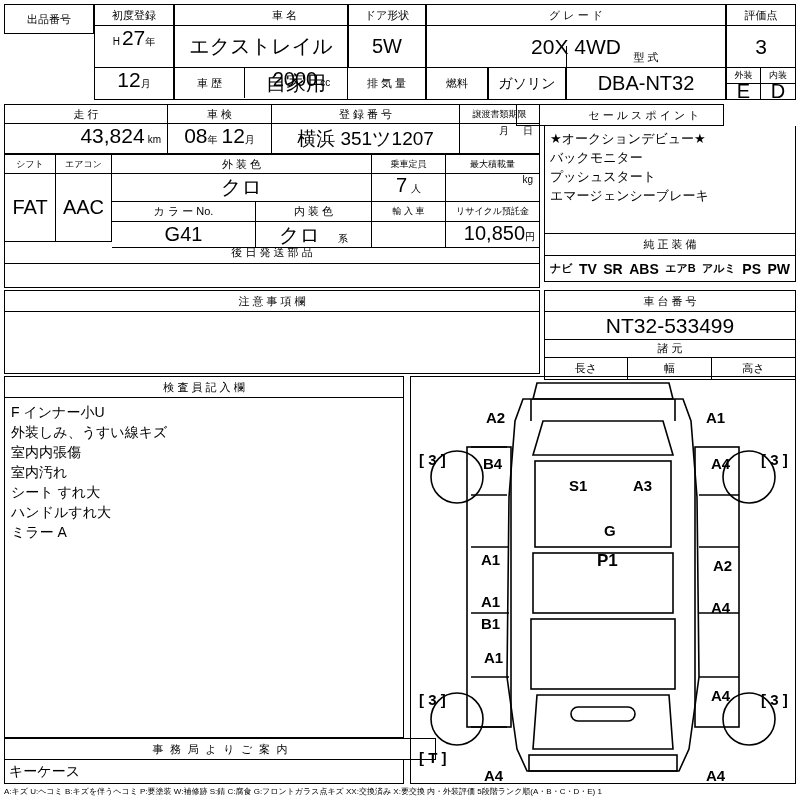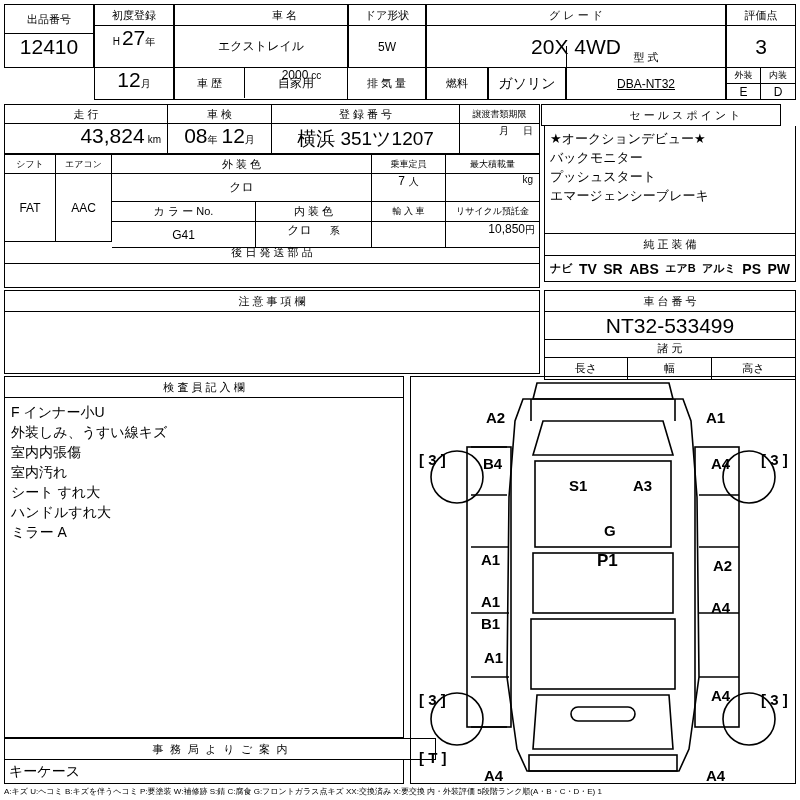--- a/index.html
+++ b/index.html
@@ -3,43 +3,40 @@
 <meta charset="utf-8">
 <style>
   html,body{margin:0;padding:0;background:#fff;}
   body{width:800px;height:800px;font-family:"Liberation Sans","DejaVu Sans",sans-serif;color:#000;}
   .sheet{position:relative;width:800px;height:800px;box-sizing:border-box;}
   .bx{position:absolute;box-sizing:border-box;border:1px solid #000;}
   .lbl{font-size:11px;display:flex;align-items:center;justify-content:center;text-align:center;}
   .ctr{display:flex;align-items:center;justify-content:center;}
   .left{justify-content:flex-start;padding-left:4px;}
   .big{font-size:21px;}
-  .mid{font-size:12px;}
+  .mid{font-size:20px;}
   .xsm{font-size:9px;}
   .sub{font-size:10px;}
   .nb{border:none;}
   .nbt{border-top:none;}
   .nbl{border-left:none;}
   .row{display:flex;align-items:baseline;justify-content:center;}
   .line{position:absolute;background:#000;}
   .txtblk{font-size:14px;line-height:20px;padding:4px 6px;}
   .salesline{font-size:13px;line-height:19px;padding-left:5px;}
   svg{display:block;}
 </style>
 </head>
 <body>
 
 <div class="sheet">
 
   <div class="bx" style="left:4px;top:4px;width:90px;height:30px;">
     <div class="lbl ctr" style="height:100%;">出品番号</div>
   </div>
-  <div class="bx nbt" style="left:4px;top:26px;width:90px;height:42px;">
-    <div class="ctr big" style="height:100%;">12410</div>
-  </div>
 
   <div class="bx" style="left:94px;top:4px;width:80px;height:22px;">
     <div class="lbl ctr" style="height:100%;">初度登録</div>
   </div>
   <div class="bx nbt" style="left:94px;top:26px;width:80px;height:42px;">
     <div class="row" style="height:100%;">
       <span class="sub">H</span>
       <span class="big" style="margin-left:2px;">27</span>
       <span class="sub">年</span>
     </div>
@@ -98,21 +95,21 @@
   </div>
 
   <div class="bx nbt" style="left:426px;top:68px;width:62px;height:32px;">
     <div class="lbl ctr" style="height:100%;">燃料</div>
   </div>
   <div class="bx nbt" style="left:488px;top:68px;width:78px;height:32px;">
     <div class="ctr" style="height:100%;font-size:14px;">ガソリン</div>
   </div>
 
   <div class="bx nbt" style="left:566px;top:68px;width:160px;height:32px;">
-    <div class="ctr mid" style="height:100%;text-decoration:underline;">DBA-NT32</div>
+    <div class="ctr mid" style="height:100%;">DBA-NT32</div>
   </div>
   <div class="line" style="left:566px;top:68px;width:160px;height:0;"></div>
   <div class="bx nb" style="left:566px;top:46px;width:160px;height:0;"></div>
   <div style="position:absolute;left:566px;top:68px;width:160px;height:0;"></div>
   <div class="bx nbt" style="left:566px;top:46px;width:160px;height:22px;border-top:none;border-bottom:none;">
     <div class="lbl ctr" style="height:100%;">型 式</div>
   </div>
 
   <div class="bx nbt" style="left:726px;top:68px;width:35px;height:16px;">
     <div class="xsm ctr" style="height:100%;">外装</div>
@@ -260,21 +257,21 @@
     </div>
   </div>
 
   <div class="bx" style="left:4px;top:738px;width:432px;height:22px;font-family:Liberation Mono, monospace;">
     <div class="lbl ctr" style="height:100%;">事 務 局 よ り ご 案 内</div>
   </div>
   <div class="bx nbt" style="left:4px;top:760px;width:400px;height:24px;">
     <div class="left" style="display:flex;align-items:center;height:100%;font-size:14px;">キーケース</div>
   </div>
 
-  <div class="bx" style="left:541px;top:104px;width:240px;height:22px;padding-left:48px;">
+  <div class="bx" style="left:516px;top:104px;width:208px;height:22px;padding-left:48px;">
     <div class="lbl ctr" style="height:100%;">セ ー ル ス ポ イ ン ト</div>
   </div>
   <div class="bx nbt" style="left:544px;top:126px;width:252px;height:108px;">
     <div style="padding-top:3px;">
       <div class="salesline">★オークションデビュー★</div>
       <div class="salesline">バックモニター</div>
       <div class="salesline">プッシュスタート</div>
       <div class="salesline">エマージェンシーブレーキ</div>
     </div>
   </div>

